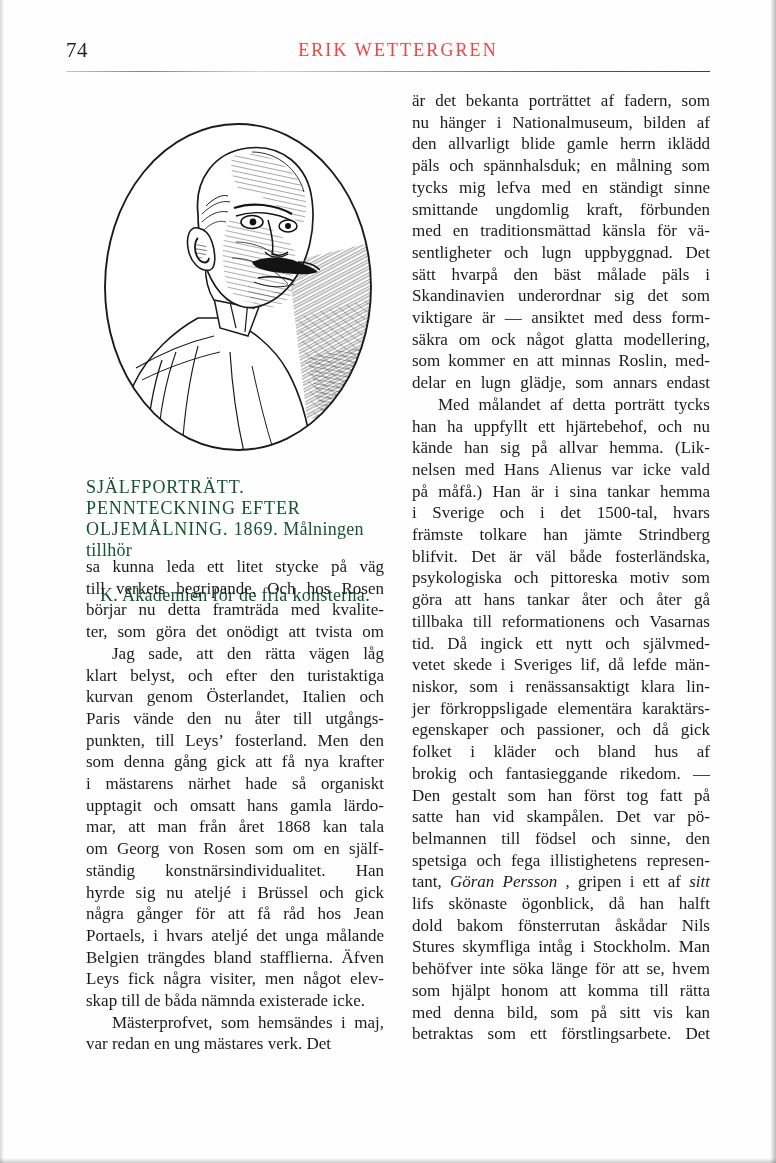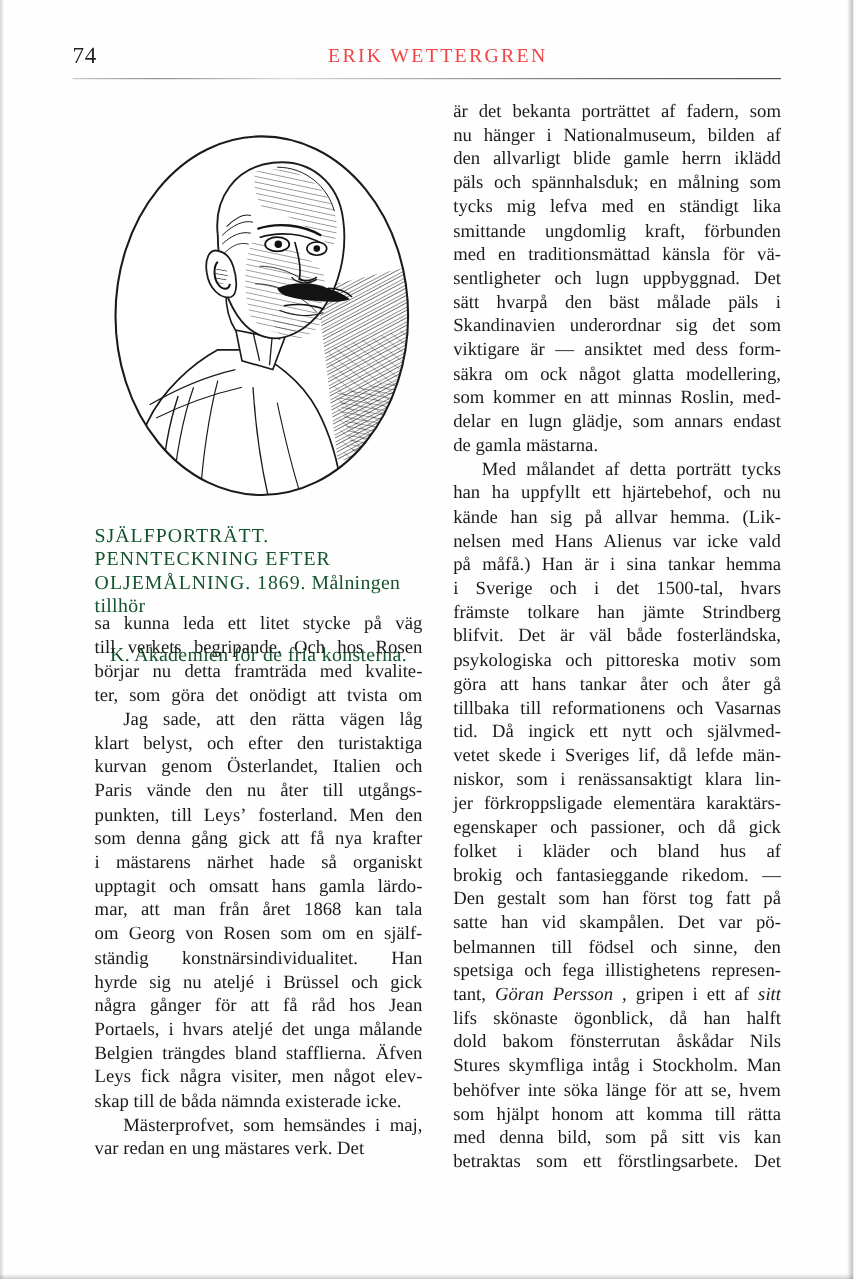--- a/index.html
+++ b/index.html
@@ -497,21 +497,21 @@
           <span>målning</span>
           <span>som</span>
         </span>
         <span class="ln j">
           <span>tycks</span>
           <span>mig</span>
           <span>lefva</span>
           <span>med</span>
           <span>en</span>
           <span>ständigt</span>
-          <span>lika</span>
+          <span>sinne</span>
         </span>
         <span class="ln j">
           <span>smittande</span>
           <span>ungdomlig</span>
           <span>kraft,</span>
           <span>förbunden</span>
         </span>
         <span class="ln j">
           <span>med</span>
           <span>en</span>
@@ -571,21 +571,20 @@
         </span>
         <span class="ln j">
           <span>delar</span>
           <span>en</span>
           <span>lugn</span>
           <span>glädje,</span>
           <span>som</span>
           <span>annars</span>
           <span>endast</span>
         </span>
-        <span class="ln"><span>de gamla mästarna.</span></span>
       </p>
       <p class="noindent">
         <span class="ln j">
           <span><span class="ln-indent"></span><span>Med</span></span>
           <span>målandet</span>
           <span>af</span>
           <span>detta</span>
           <span>porträtt</span>
           <span>tycks</span>
         </span>

